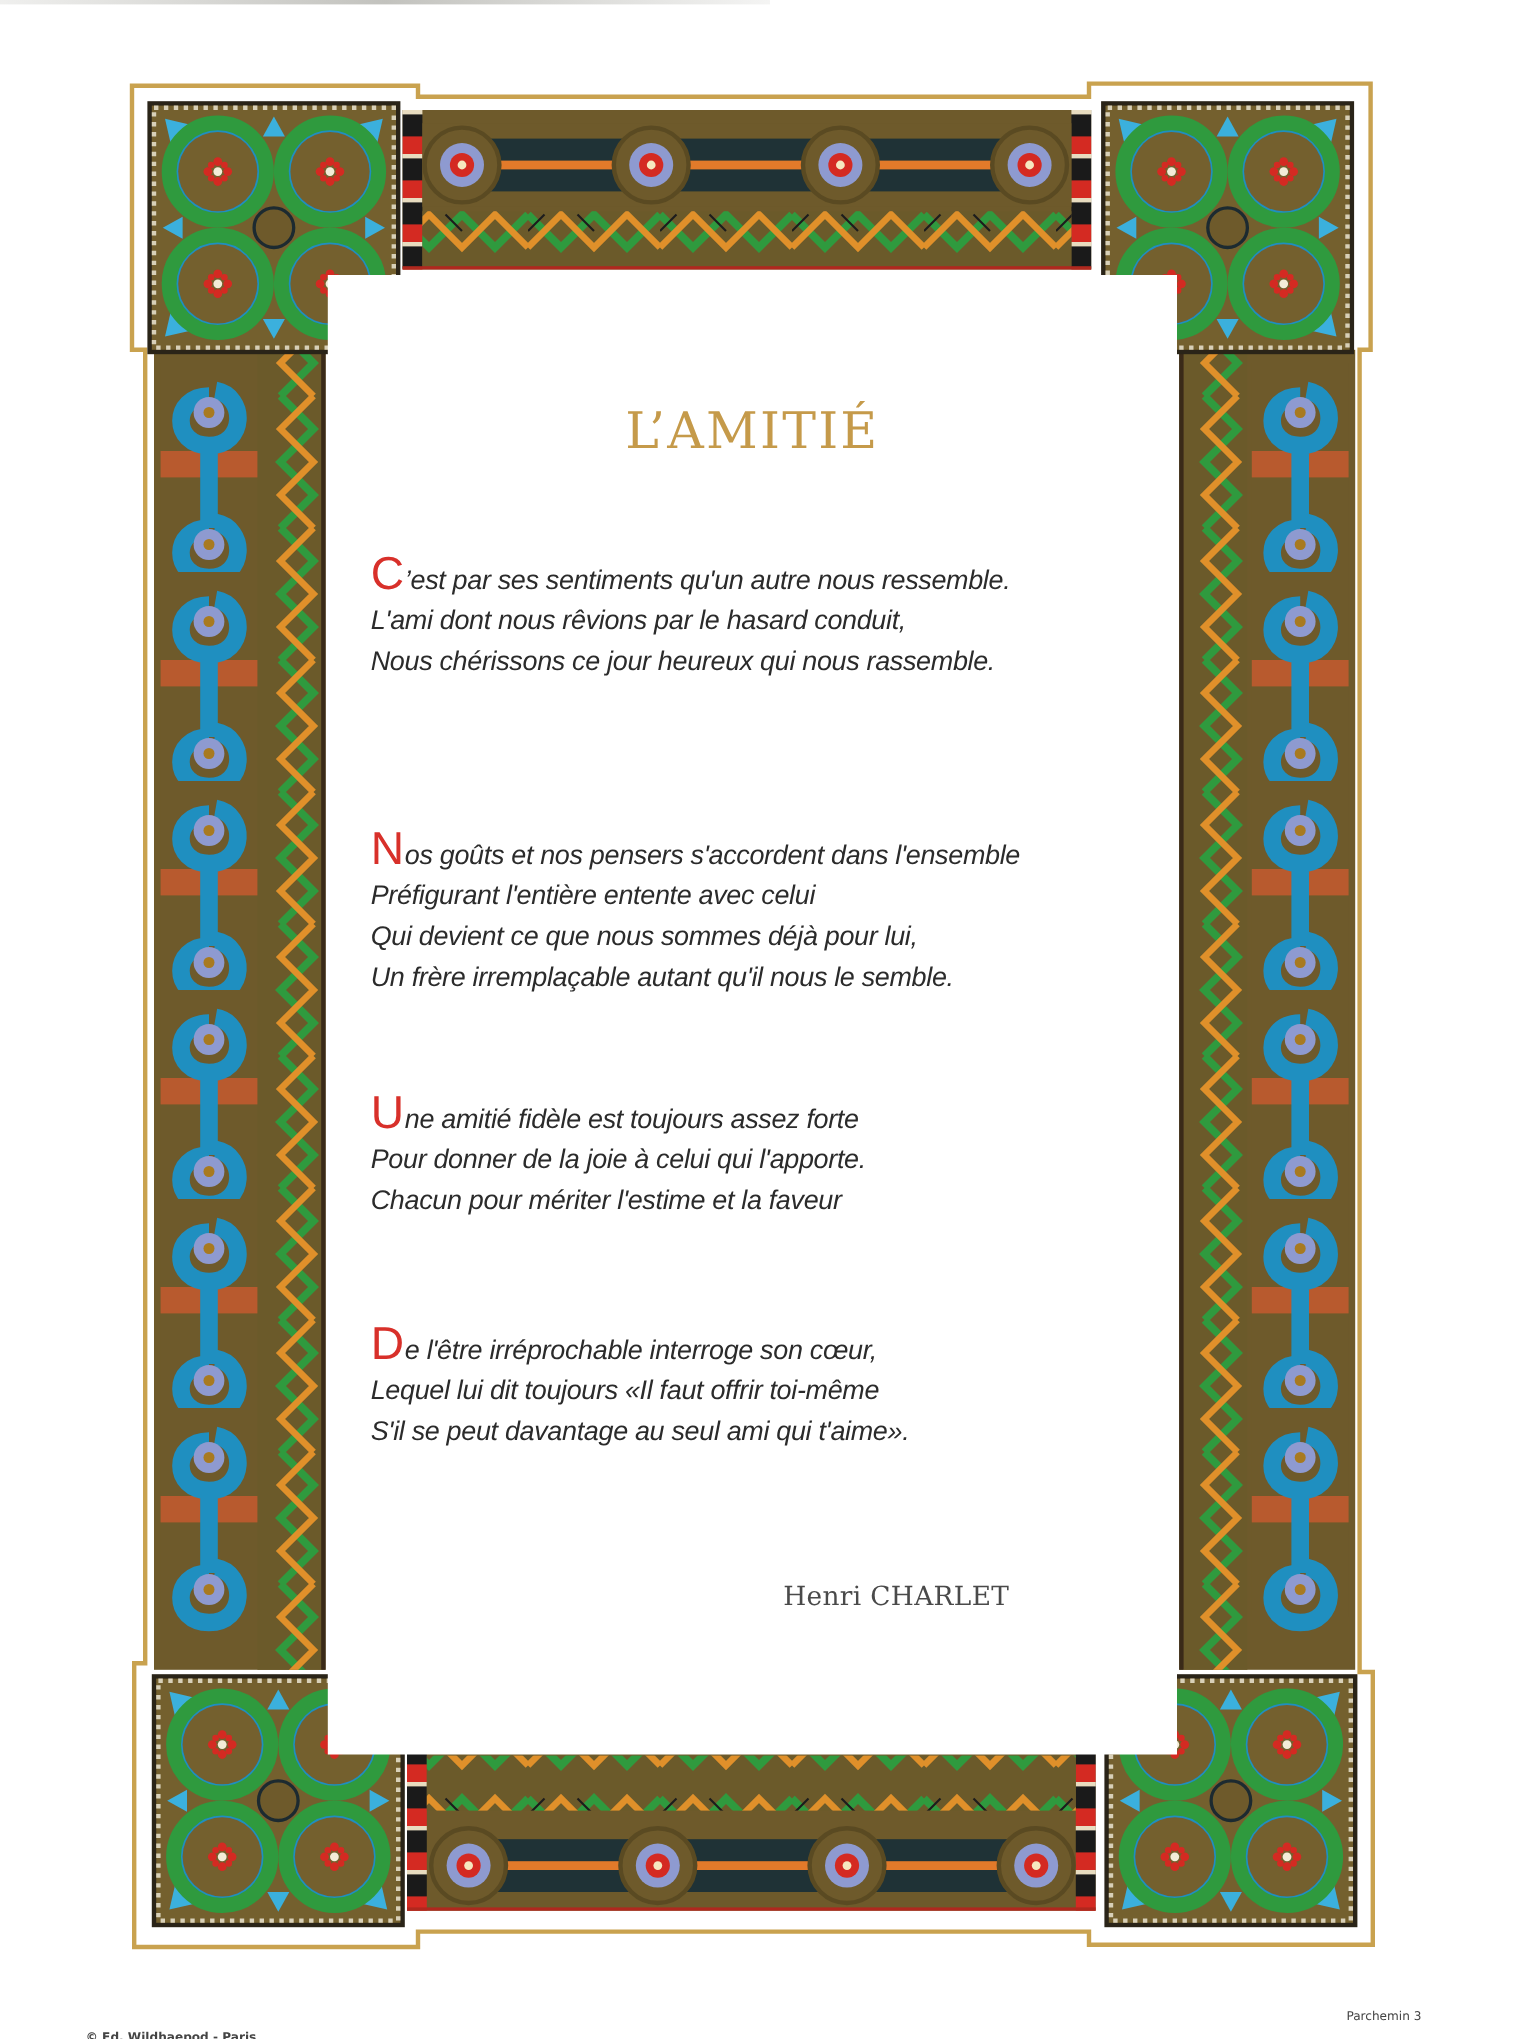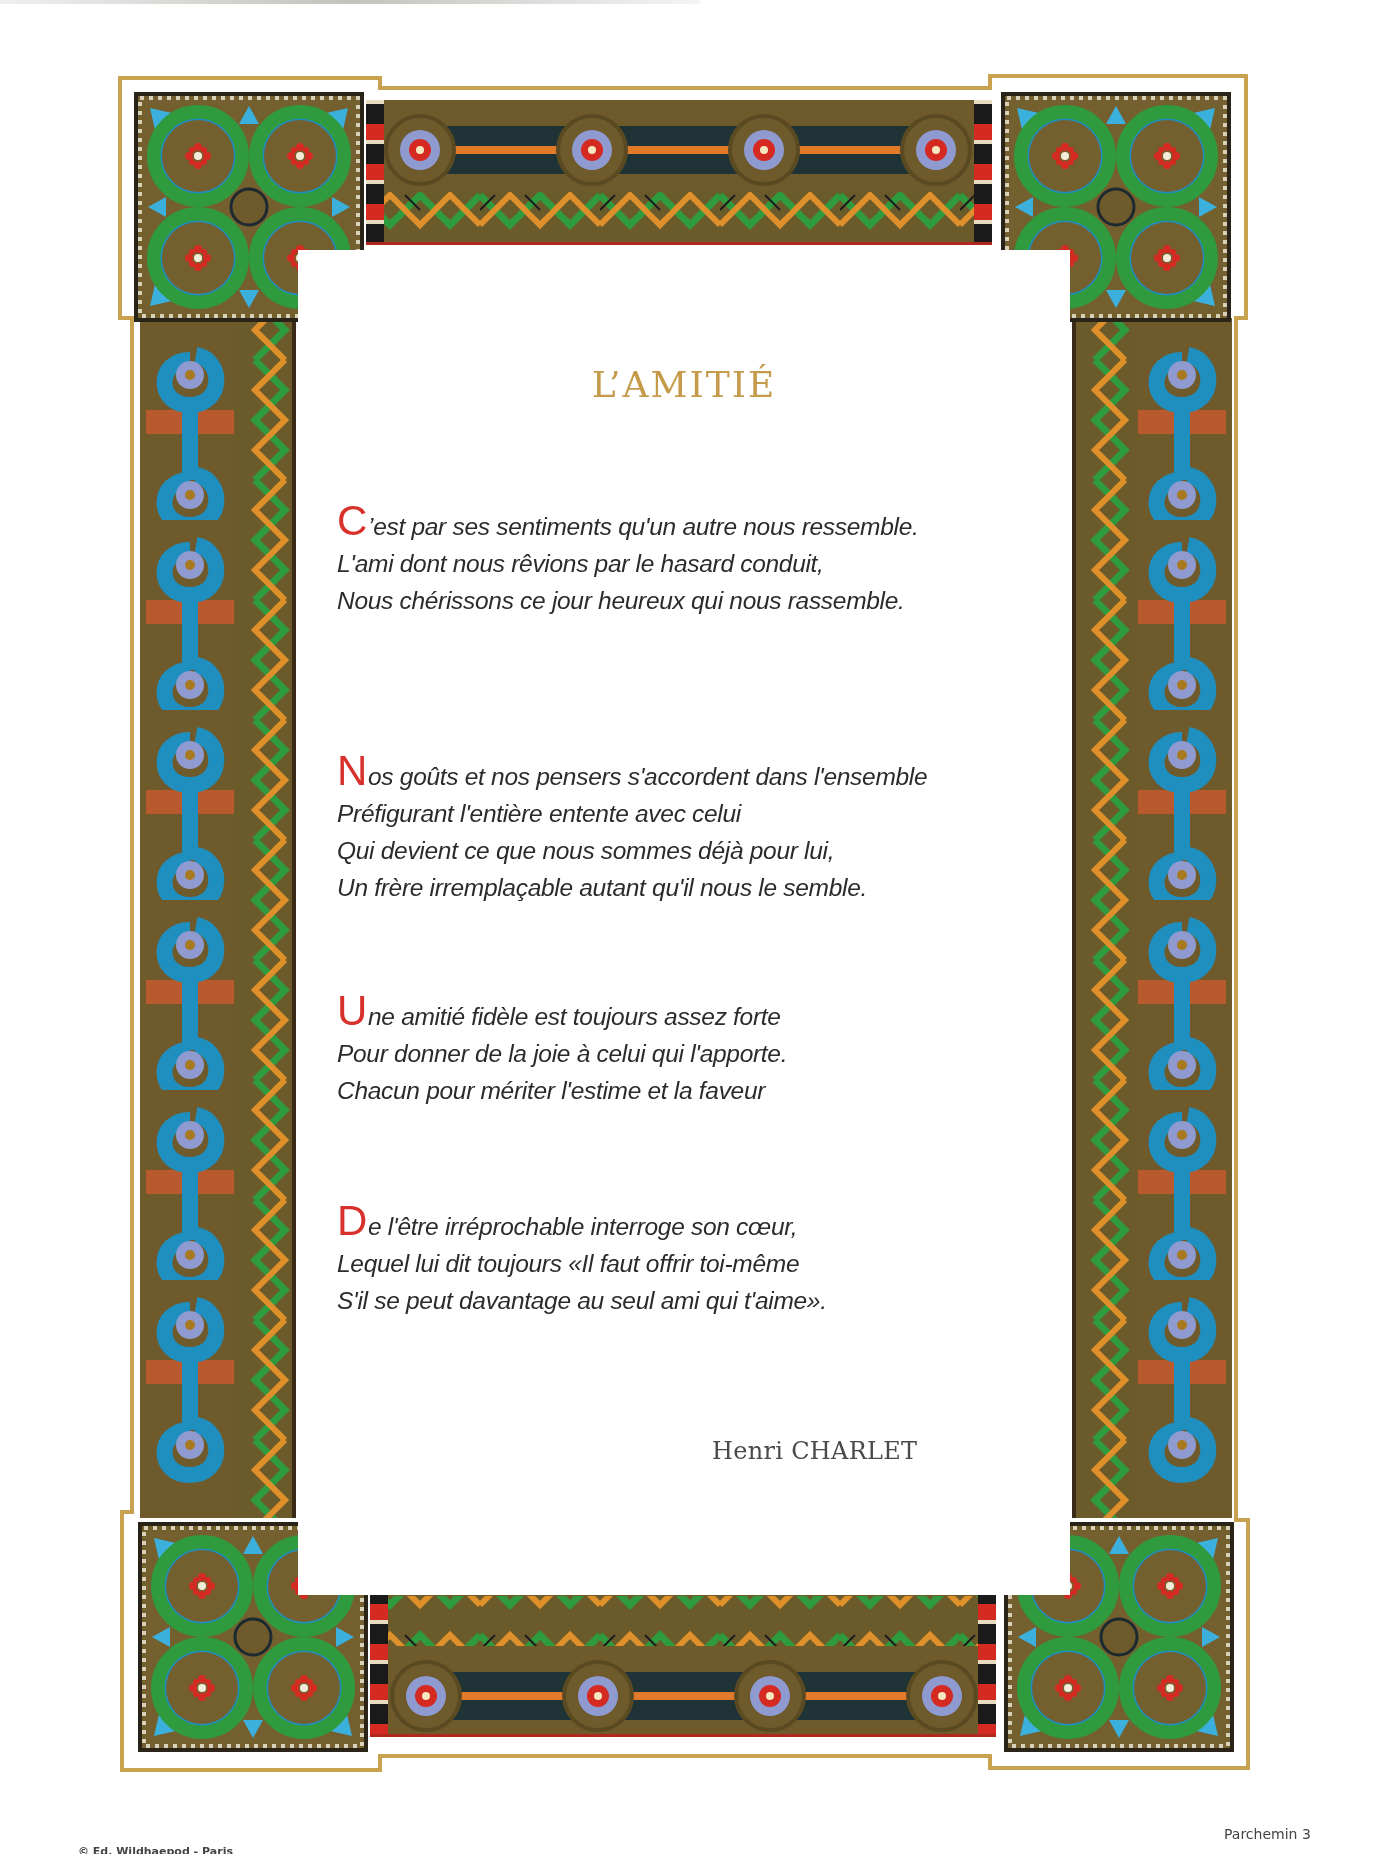--- a/index.html
+++ b/index.html
@@ -6,34 +6,34 @@
   body { width: 1400px; height: 1854px; position: relative; overflow: hidden; font-family: "DejaVu Serif", serif; }
 
   .top-shade { position: absolute; left: 0; top: 0; width: 700px; height: 4px;
     background: linear-gradient(to right, rgba(150,150,140,0.15), rgba(120,120,110,0.45), rgba(150,150,140,0.1)); }
 
   .outer-frame { position: absolute; left: 0; top: 0; width: 1400px; height: 1854px; pointer-events: none; }
 
   .page-inner { position: absolute; left: 298px; top: 250px; width: 772px; height: 1345px; background: #ffffff; }
 
   .title { position: absolute; left: 298px; top: 364px; width: 772px; text-align: center;
-    font-family: "DejaVu Serif", serif; font-size: 36px; letter-spacing: 2px; color: #c59a4a; }
+    font-family: "DejaVu Serif", serif; font-size: 46px; letter-spacing: 2px; color: #c59a4a; }
 
   .stanza { position: absolute; left: 337px; width: 720px; }
   .line { font-family: Liberation Sans, sans-serif; font-style: italic; font-size: 24.5px; color: #2b2b2b;
     line-height: 37px; white-space: nowrap; letter-spacing: -0.3px; }
   .dropcap { font-style: normal; font-size: 42px; color: #d8302a; line-height: 30px; margin-right: 1px; }
 
   .signature { position: absolute; left: 712px; top: 1437px; font-family: "DejaVu Serif", serif;
     font-size: 24px; color: #4a4a4a; letter-spacing: 0.3px; }
 
   .footer-left { position: absolute; left: 78px; top: 1829px; font-family: "DejaVu Sans", sans-serif;
     font-size: 11px; font-weight: bold; color: #444; margin-top: 16px; }
   .footer-right { position: absolute; left: 1224px; top: 1826px; font-family: "DejaVu Sans", sans-serif;
-    font-size: 14px; color: #444; }
+    font-size: 11px; color: #444; }
 </style>
 </head>
 <body>
 
 <div class="top-shade"></div>
 
 <svg class="outer-frame" width="1400" height="1854" viewBox="0 0 1400 1854">
   <path d="M120 78 L380 78 L380 88 L990 88 L990 76 L1246 76 L1246 318 L1236 318 L1236 1520 L1248 1520 L1248 1768 L990 1768 L990 1756 L380 1756 L380 1770 L122 1770 L122 1512 L132 1512 L132 318 L120 318 Z" fill="none" stroke="#c9a24f" stroke-width="4"></path>
 </svg>
 

